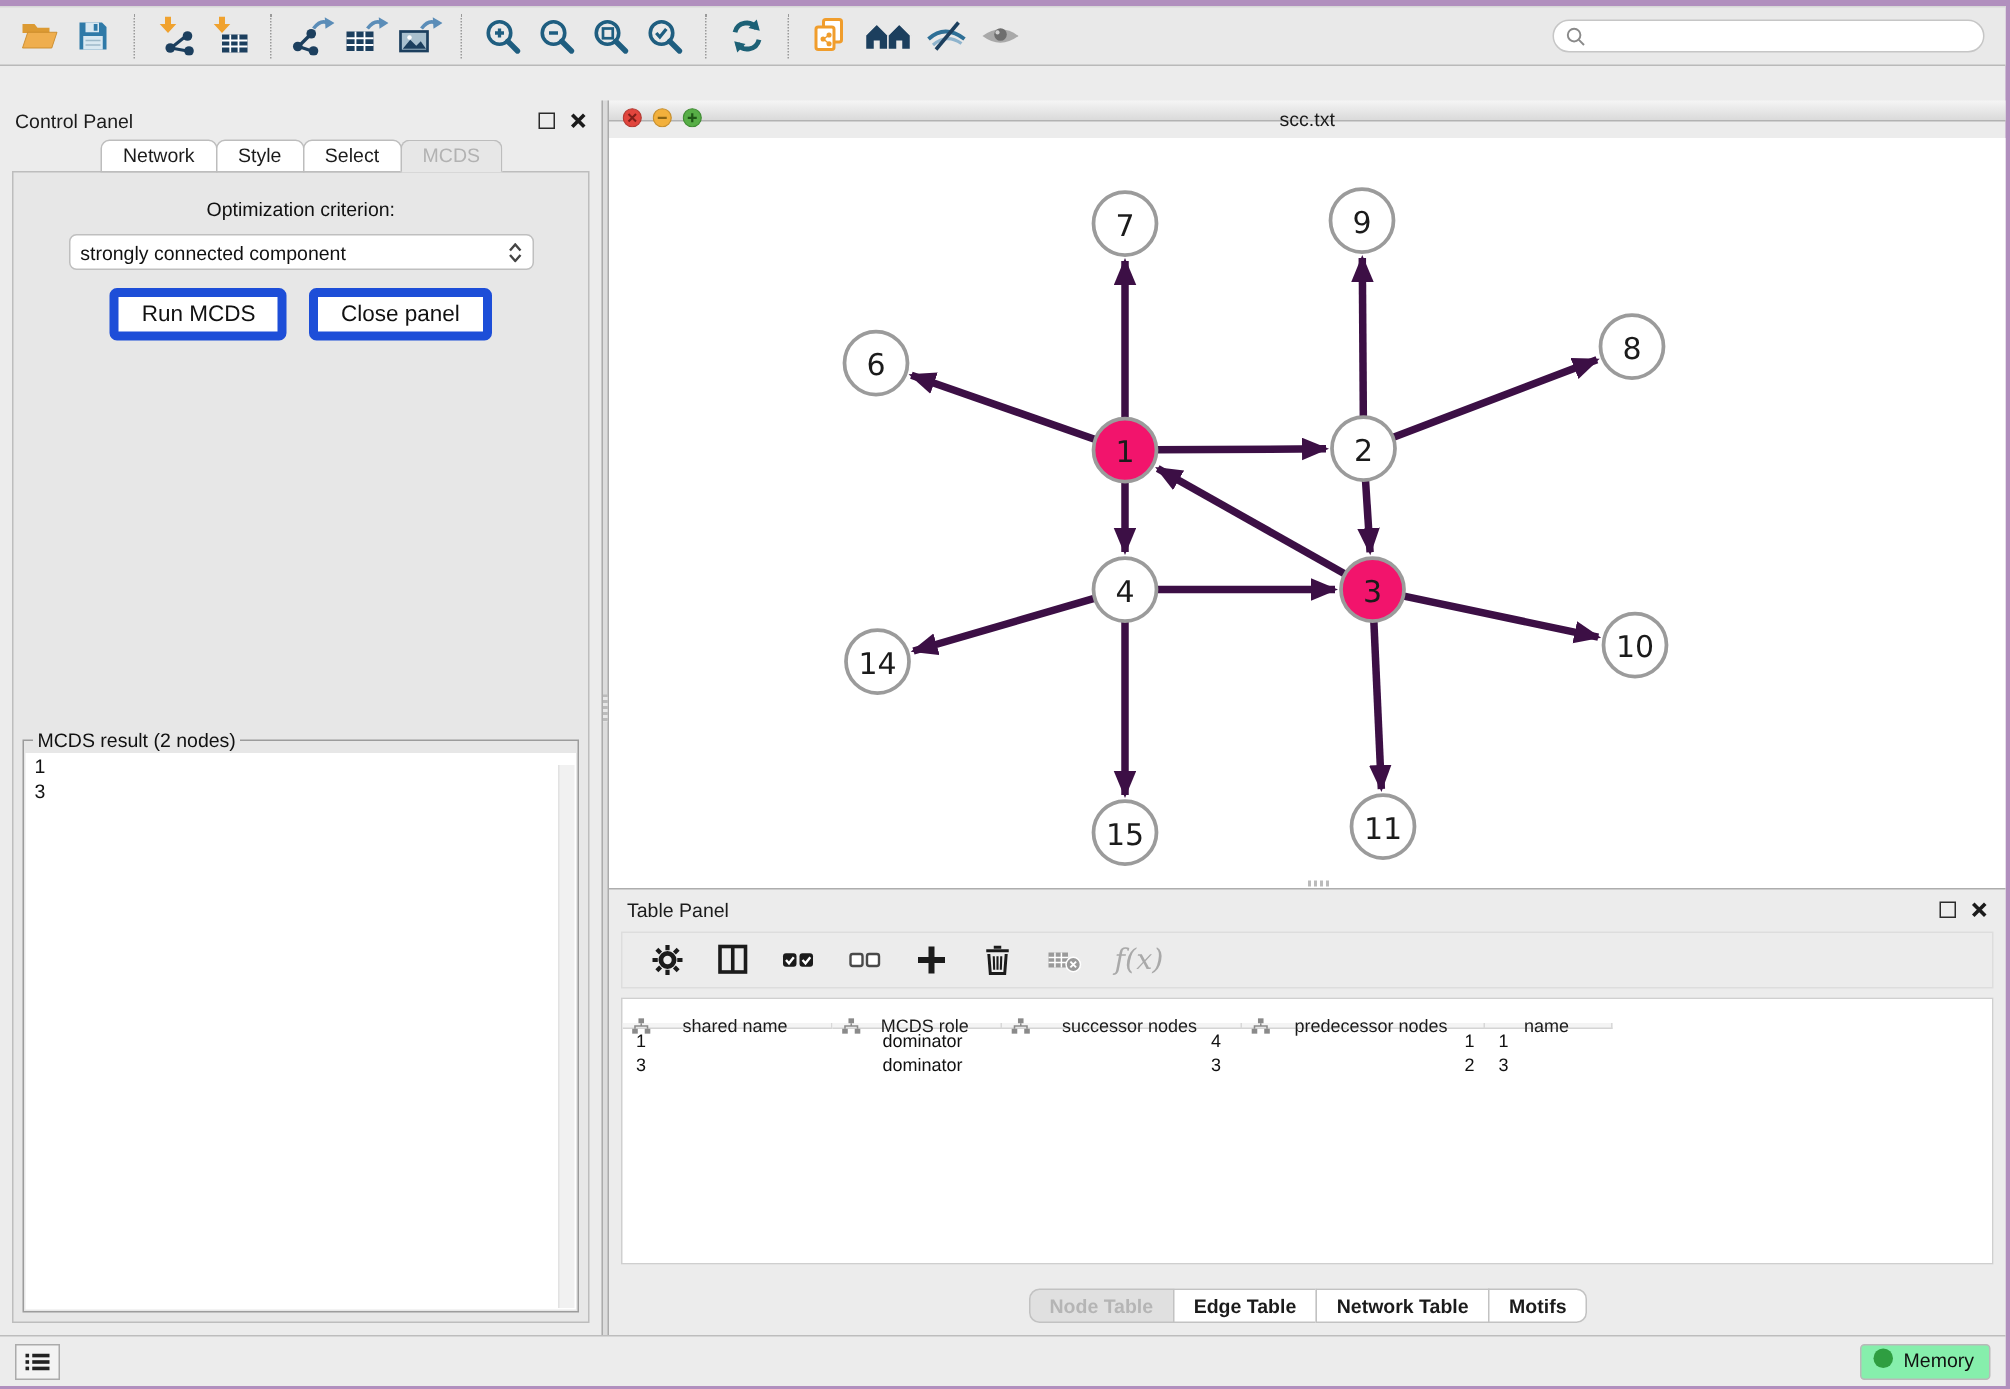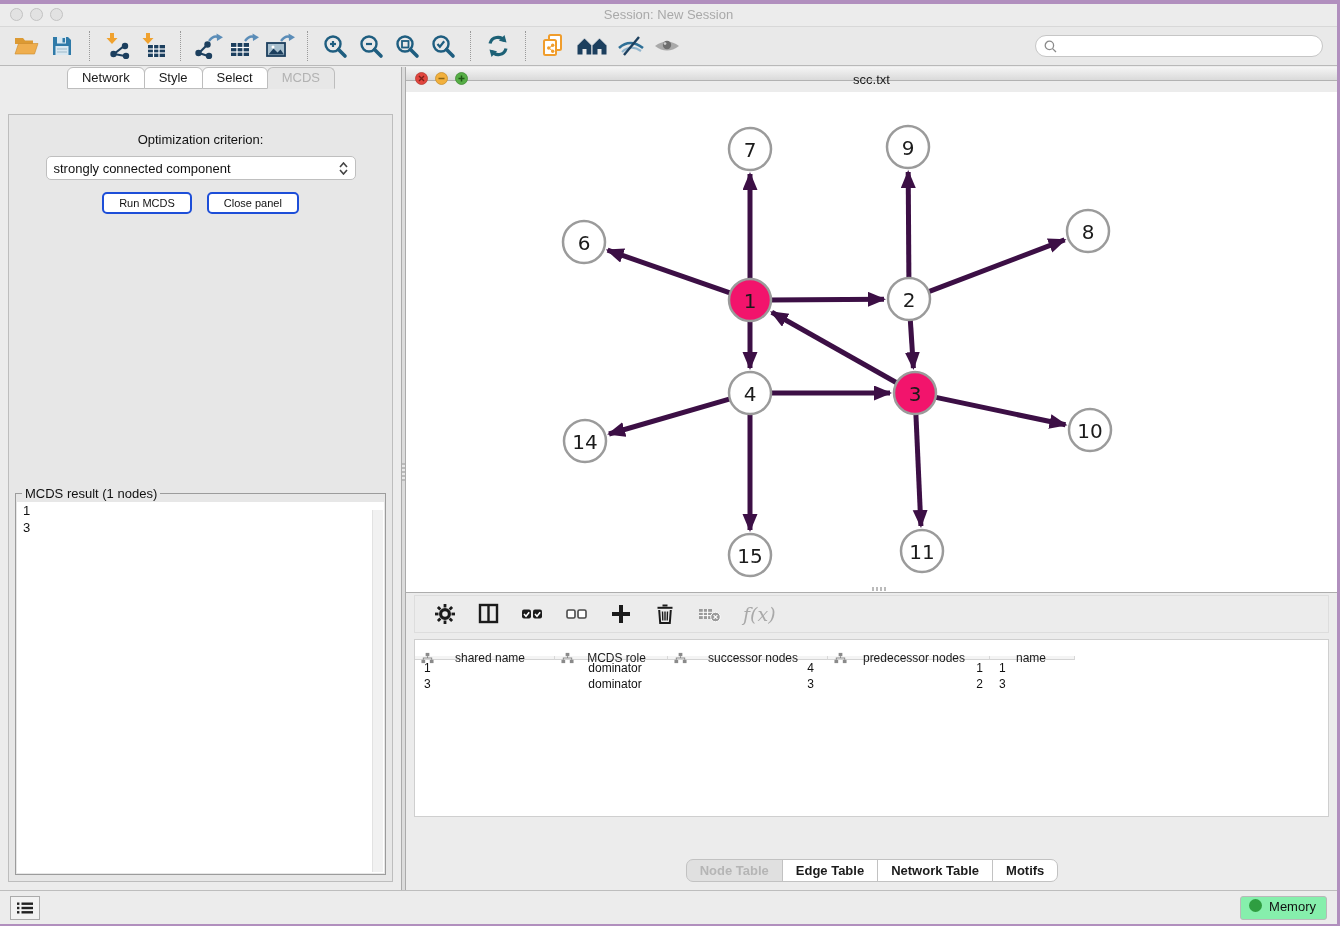--- a/index.html
+++ b/index.html
@@ -31,21 +31,21 @@
   .ph-icons { margin-left:auto; display:flex; gap:10px; align-items:center; }
   .float-ico { width:11px; height:11px; border:1.6px solid #2b2b2b; display:inline-block; }
   .cp-tabs { display:flex; justify-content:center; position:relative; z-index:2; height:22px; }
   .tab { font-size:13px; padding:2px 14px; background:#fff; border:1px solid #bdbdbd; border-radius:6px 6px 0 0; margin-right:-1px; color:#1b1b1b; line-height:16px; }
   .tab.active { background:#e7e7e7; color:#b2b2b2; border-bottom:1px solid #e7e7e7; }
   .cp-box { position:absolute; left:8px; right:8px; top:47px; bottom:8px; border:1px solid #bdbdbd; background:#e7e7e7; }
   .opt-label { text-align:center; font-size:13px; margin-top:17px; color:#111; }
   .dropdown { width:310px; height:24px; margin:9px auto 1px auto; background:#fff; border:1px solid #bfbfbf; border-radius:5px; display:flex; align-items:center; padding:0 7px; font-size:13px; color:#111; }
   .spin { margin-left:auto; display:flex; flex-direction:column; gap:1px; }
   .btn-row { display:flex; justify-content:center; gap:15px; margin-top:12px; }
-  .btn { font-size:11px; padding:3px 15px; background:#fff; border:2px solid #1d4ed8; border-radius:5px; color:#111; }
+  .btn { font-size:15px; padding:3px 15px; background:#fff; border:6px solid #1d4ed8; border-radius:5px; color:#111; }
   .result-box { position:absolute; left:6px; right:6px; top:378px; bottom:6px; border:1px solid #9c9c9c; background:#e7e7e7; }
   .result-label { position:absolute; top:-8px; left:6px; background:#e7e7e7; padding:0 3px; font-size:13px; color:#111; }
   .result-area { position:absolute; left:1px; right:1px; top:8px; bottom:1px; background:#fff; }
   .result-area .line { font-size:13px; line-height:17px; padding-left:6px; color:#111; }
   .result-scroll { position:absolute; top:8px; right:1px; bottom:1px; width:11px; background:#f1f1f1; border-left:1px solid #e2e2e2; }
 
   
   .net-win { position:absolute; top:0; left:0; right:0; height:525px; }
   .net-titlebar { height:14px; background:linear-gradient(#f5f5f5,#dadada); border-bottom:1px solid #b2b2b2; text-align:center; font-size:13px; line-height:25px; color:#1b1b1b; position:relative; }
   .lights { position:absolute; left:9px; top:5px; display:flex; gap:7px; }
@@ -82,28 +82,20 @@
   .list-btn { width:30px; height:24px; background:#f3f3f3; border:1px solid #ababab; display:flex; align-items:center; justify-content:center; }
   .mem-btn { margin-left:auto; display:flex; gap:7px; background:#86efac; border:1px solid #b9b9b9; border-radius:3px; padding:2px 10px 2px 8px; height:24px; }
   .mem-dot { width:13px; height:13px; border-radius:50%; background:#2f9e41; }
   .mem-label { font-size:13px; color:#111; }
 </style>
 </head>
 <body>
 
 <div id="window">
 
-  <div class="titlebar">
-    <div class="traffic">
-      <span class="dot"></span>
-      <span class="dot"></span>
-      <span class="dot"></span>
-    </div>
-    <span>Session: New Session</span>
-  </div>
 
   <div class="toolbar">
     <div class="tbtn">
       <svg width="26" height="22" viewBox="0 0 26 22">
           <path d="M2 3 h8 l2 2.5 h8 v3.5 H2 z" fill="#dc9a33"></path>
           <path d="M2 19 L5.5 8.5 H25 L21.5 19 Z" fill="#efae4e" stroke="#c98a2a" stroke-width="0.6"></path>
         </svg>
     </div>
     <div class="tbtn">
       <svg width="22" height="22" viewBox="0 0 22 22">
@@ -258,20 +250,29 @@
           <circle cx="5.4" cy="5.4" r="4.2" fill="none" stroke="#8a8a8a" stroke-width="1.3"></circle>
           <line x1="8.6" y1="8.6" x2="12" y2="12" stroke="#8a8a8a" stroke-width="1.3"></line>
         </svg>
       <input value="" style="">
     </div>
   </div>
 
   <div class="content">
 
     <div class="cp">
+      <div class="panel-header">
+        <span>Control Panel</span>
+        <span class="ph-icons">
+          <span class="float-ico"></span>
+          <svg width="11" height="11" viewBox="0 0 11 11">
+              <path d="M1.5 1.5 L9.5 9.5 M9.5 1.5 L1.5 9.5" stroke="#1b1b1b" stroke-width="2.4"></path>
+            </svg>
+        </span>
+      </div>
       <div class="cp-tabs">
         <div class="tab">Network</div>
         <div class="tab">Style</div>
         <div class="tab">Select</div>
         <div class="tab active">MCDS</div>
       </div>
       <div class="cp-box">
         <div class="opt-label">Optimization criterion:</div>
         <div class="dropdown">
           <span>strongly connected component</span>
@@ -282,21 +283,21 @@
             <svg width="9" height="6" viewBox="0 0 9 6">
                 <path d="M1 1 L4.5 5 L8 1" fill="none" stroke="#444" stroke-width="1.6"></path>
               </svg>
           </span>
         </div>
         <div class="btn-row">
           <button class="btn">Run MCDS</button>
           <button class="btn">Close panel</button>
         </div>
         <div class="result-box">
-          <span class="result-label">MCDS result (1 nodes)</span>
+          <span class="result-label">MCDS result (2 nodes)</span>
           <div class="result-area">
             <div class="line">1</div>
             <div class="line">3</div>
             <div class="result-scroll"></div>
           </div>
         </div>
       </div>
     </div>
 
     <div class="vdivider">
@@ -390,20 +391,29 @@
               <g>
                 <circle cx="516" cy="459" r="21" fill="#ffffff" stroke="#9b9b9b" stroke-width="2.5"></circle>
                 <text x="516" y="460" text-anchor="middle" dominant-baseline="central" font-family="DejaVu Sans, sans-serif" font-size="20" fill="#1b1b1b">11</text>
               </g>
             </svg>
           <div class="h-grip"></div>
         </div>
       </div>
 
       <div class="table-panel">
+        <div class="tp-header">
+          <span>Table Panel</span>
+          <span class="ph-icons" style="margin-left:auto">
+            <span class="float-ico"></span>
+            <svg width="11" height="11" viewBox="0 0 11 11">
+                <path d="M1.5 1.5 L9.5 9.5 M9.5 1.5 L1.5 9.5" stroke="#1b1b1b" stroke-width="2.4"></path>
+              </svg>
+          </span>
+        </div>
         <div class="tp-toolbar">
           <span class="ticon">
             <svg width="24" height="24" viewBox="0 0 24 24">
                 <circle cx="12" cy="12" r="4.4" fill="none" stroke="#1b1b1b" stroke-width="3.2"></circle>
                 <g stroke="#1b1b1b" stroke-width="2.8">
                   <line x1="12" y1="2" x2="12" y2="5.5"></line>
                   <line x1="12" y1="18.5" x2="12" y2="22"></line>
                   <line x1="2" y1="12" x2="5.5" y2="12"></line>
                   <line x1="18.5" y1="12" x2="22" y2="12"></line>
                   <line x1="4.9" y1="4.9" x2="7.4" y2="7.4"></line>

